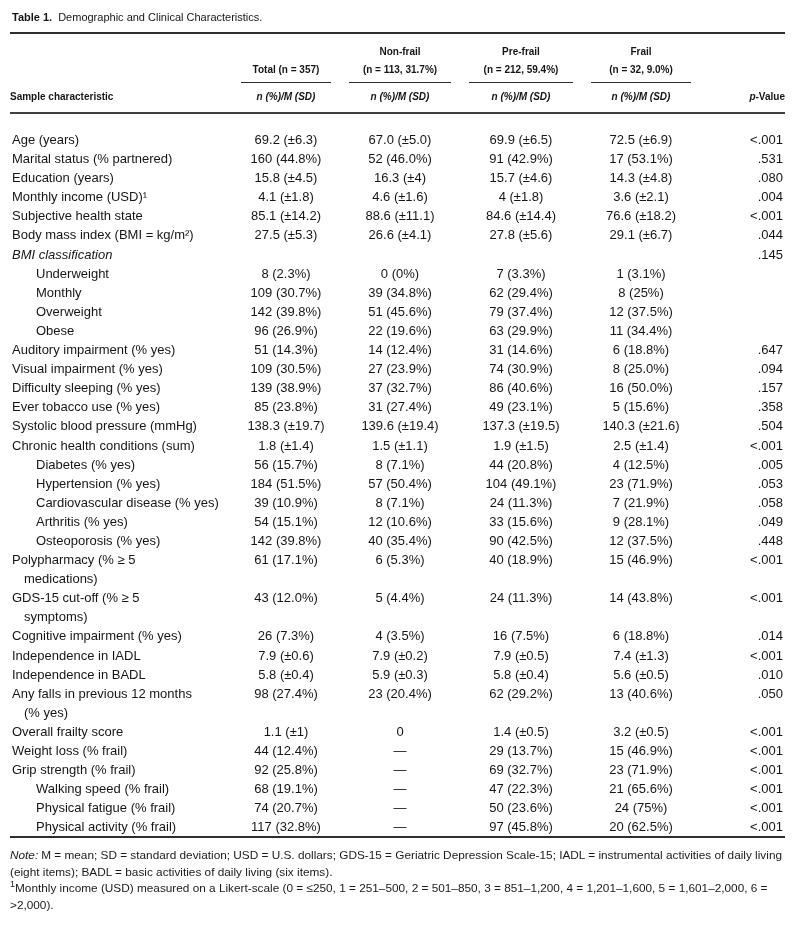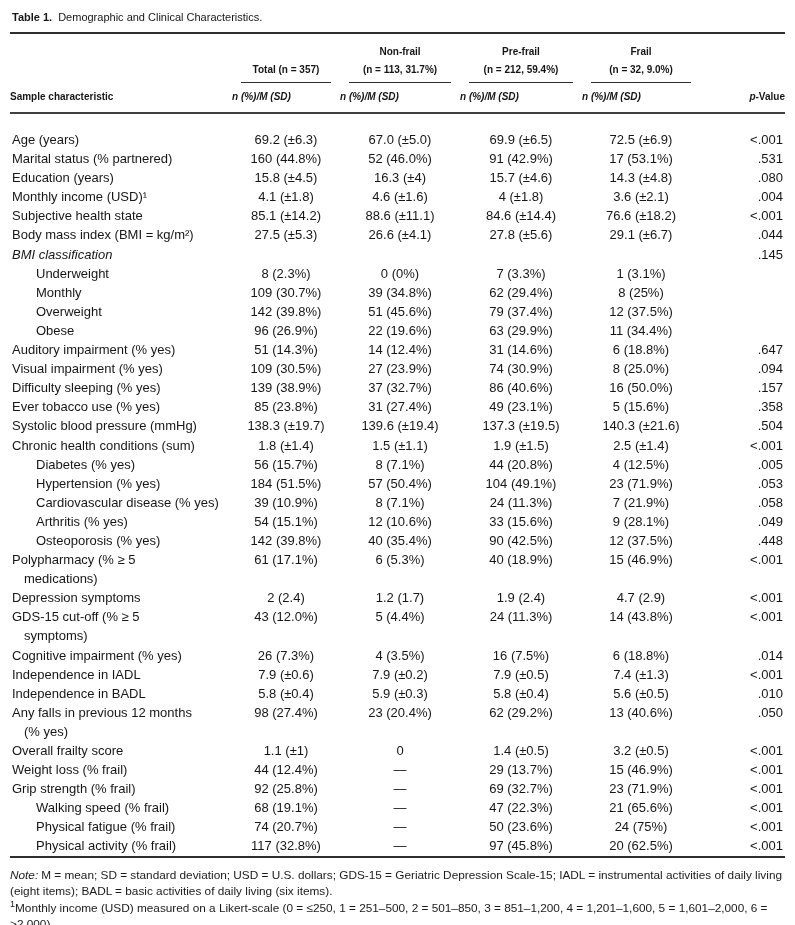--- a/index.html
+++ b/index.html
@@ -43,21 +43,21 @@
     margin: 0 9px;
     line-height: 18px;
   }
   th.grp .g1 { min-height: 18px; }
   th.grp .g2 { min-height: 18px; }
   tr.sub-row th {
     border-bottom: 2px solid #404040;
     padding: 5px 0 7px 0;
     line-height: 17px;
   }
-  th.sub { font-style: italic; text-align: left; }
+  th.sub { font-style: italic; text-align: center; }
   th.lblcol { text-align: left; padding-left: 2px; }
   th.pcol { text-align: right; padding-right: 2px; }
 
   tbody td {
     font-size: 13px;
     line-height: 19.1px;
     vertical-align: top;
     padding: 0;
   }
   tbody tr:first-child td { padding-top: 16px; }
@@ -321,28 +321,20 @@
         <tr>
           <td class="lbl">Polypharmacy (% ≥ 5
 medications)</td>
           <td class="val">61 (17.1%)</td>
           <td class="val">6 (5.3%)</td>
           <td class="val">40 (18.9%)</td>
           <td class="val">15 (46.9%)</td>
           <td class="p">&lt;.001</td>
         </tr>
         <tr>
-          <td class="lbl">Depression symptoms</td>
-          <td class="val">2 (2.4)</td>
-          <td class="val">1.2 (1.7)</td>
-          <td class="val">1.9 (2.4)</td>
-          <td class="val">4.7 (2.9)</td>
-          <td class="p">&lt;.001</td>
-        </tr>
-        <tr>
           <td class="lbl">GDS-15 cut-off (% ≥ 5
 symptoms)</td>
           <td class="val">43 (12.0%)</td>
           <td class="val">5 (4.4%)</td>
           <td class="val">24 (11.3%)</td>
           <td class="val">14 (43.8%)</td>
           <td class="p">&lt;.001</td>
         </tr>
         <tr>
           <td class="lbl">Cognitive impairment (% yes)</td>

